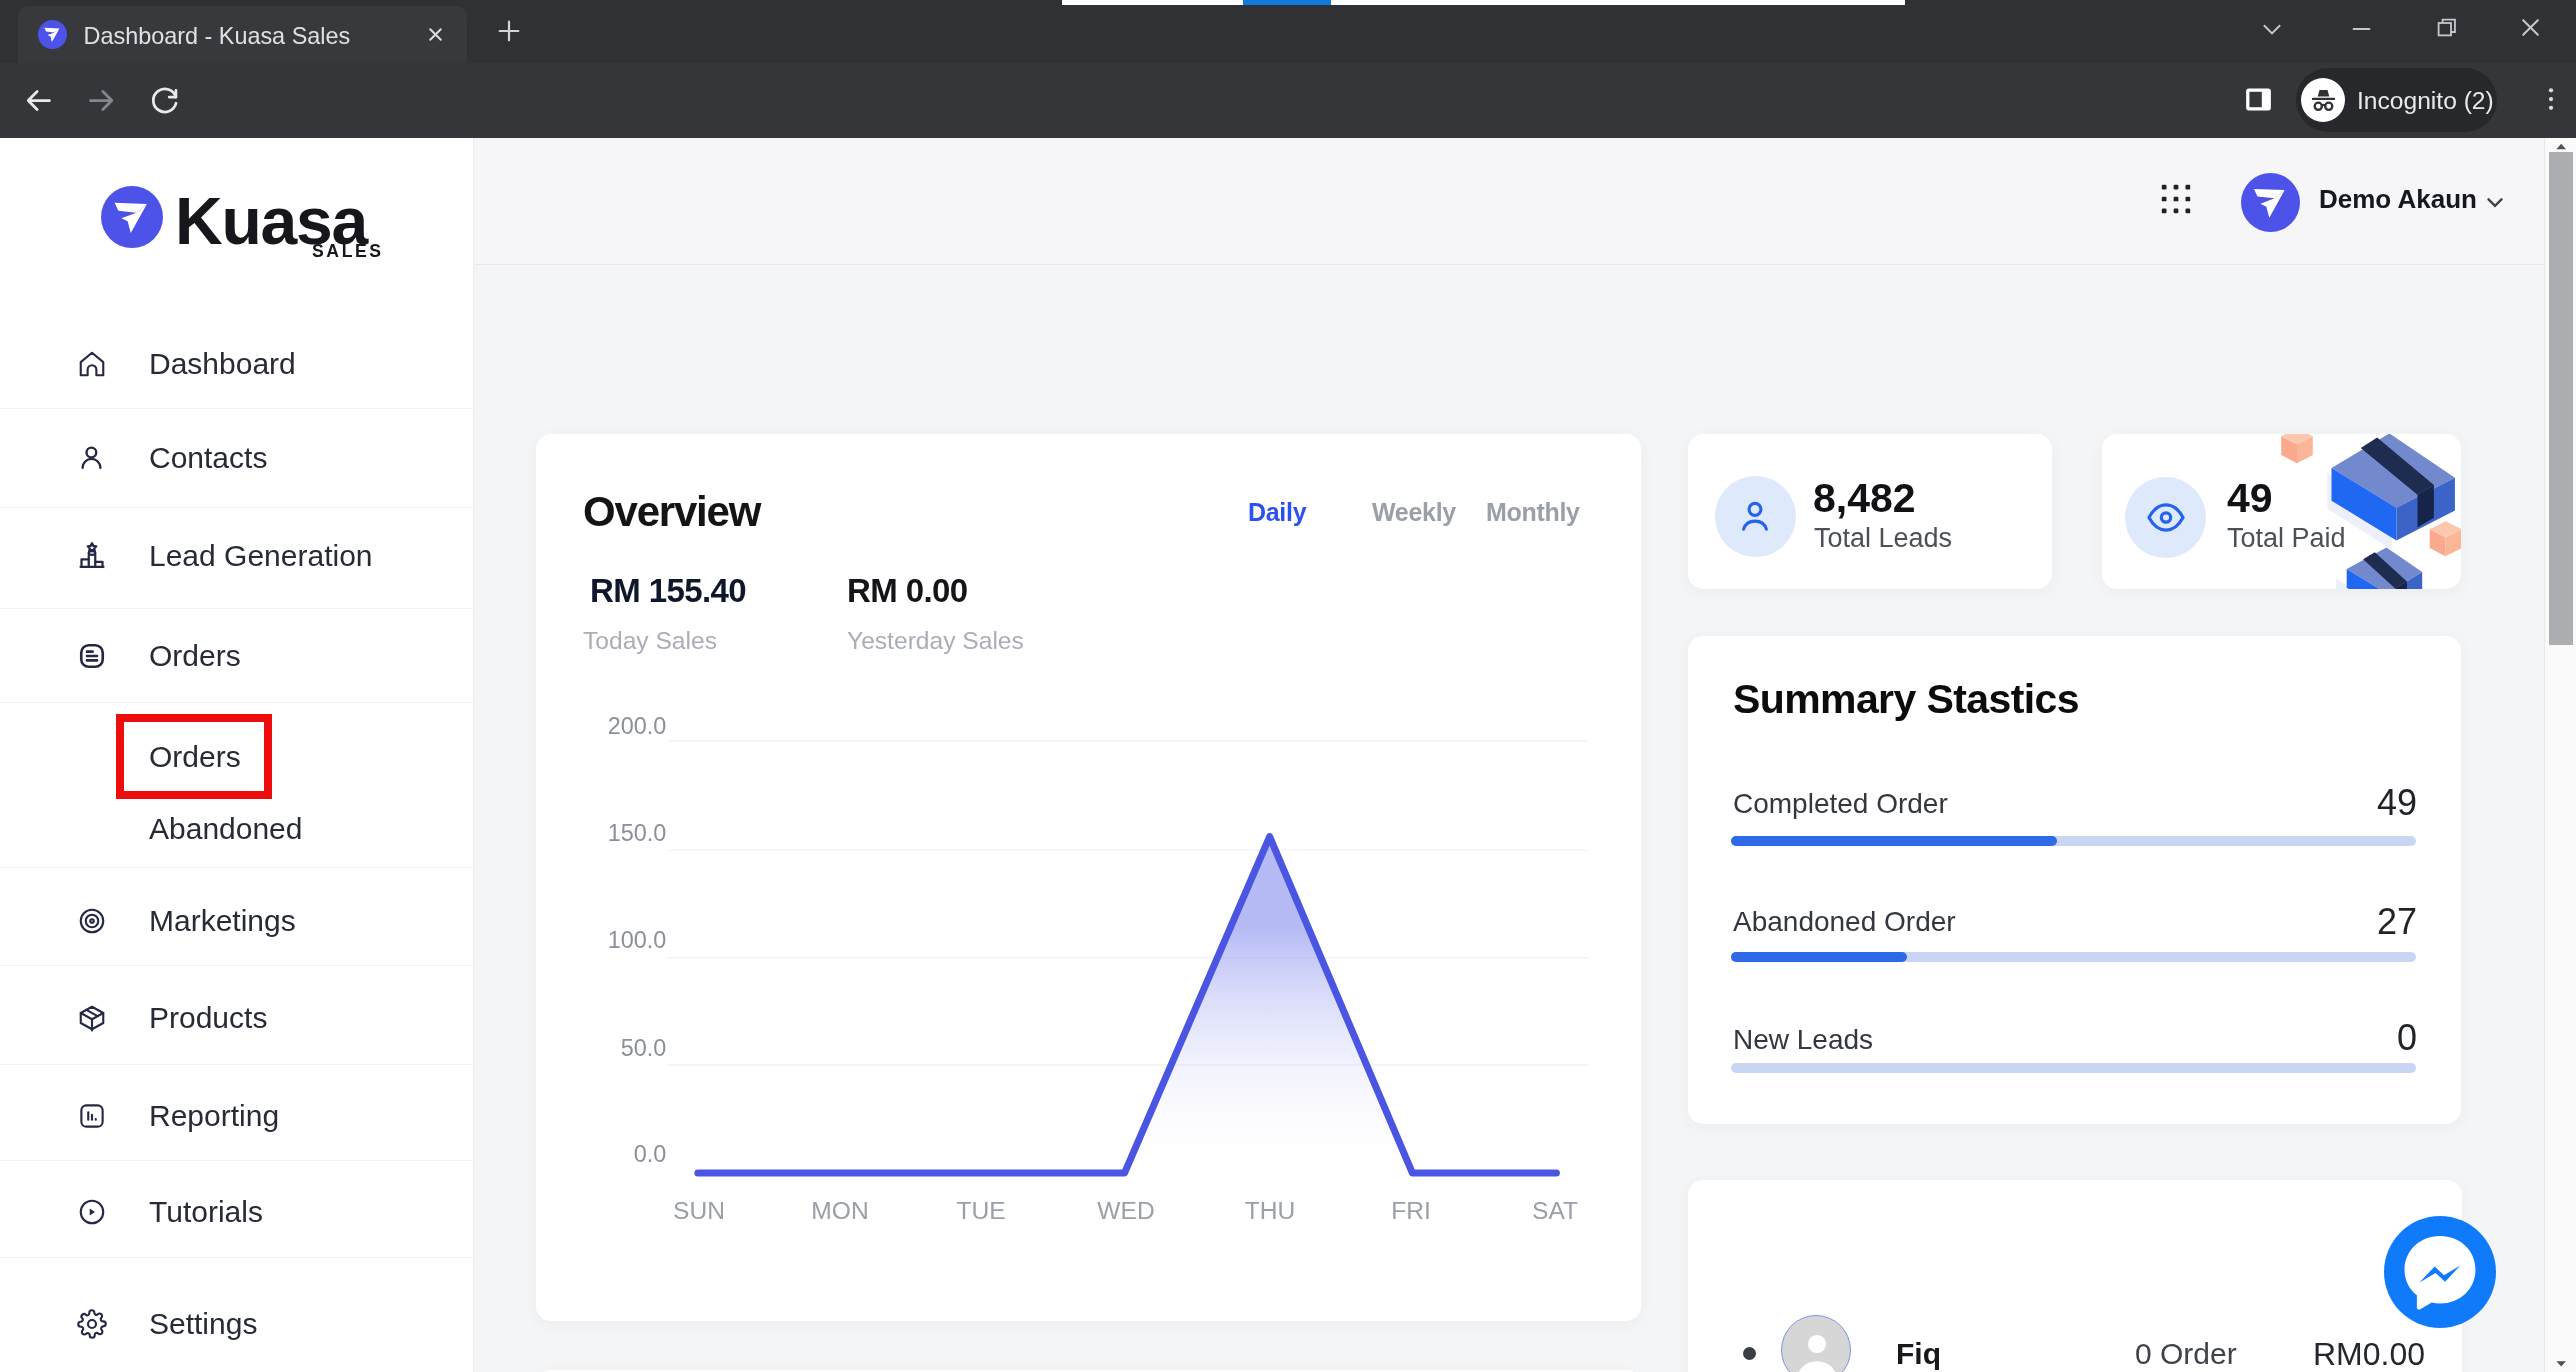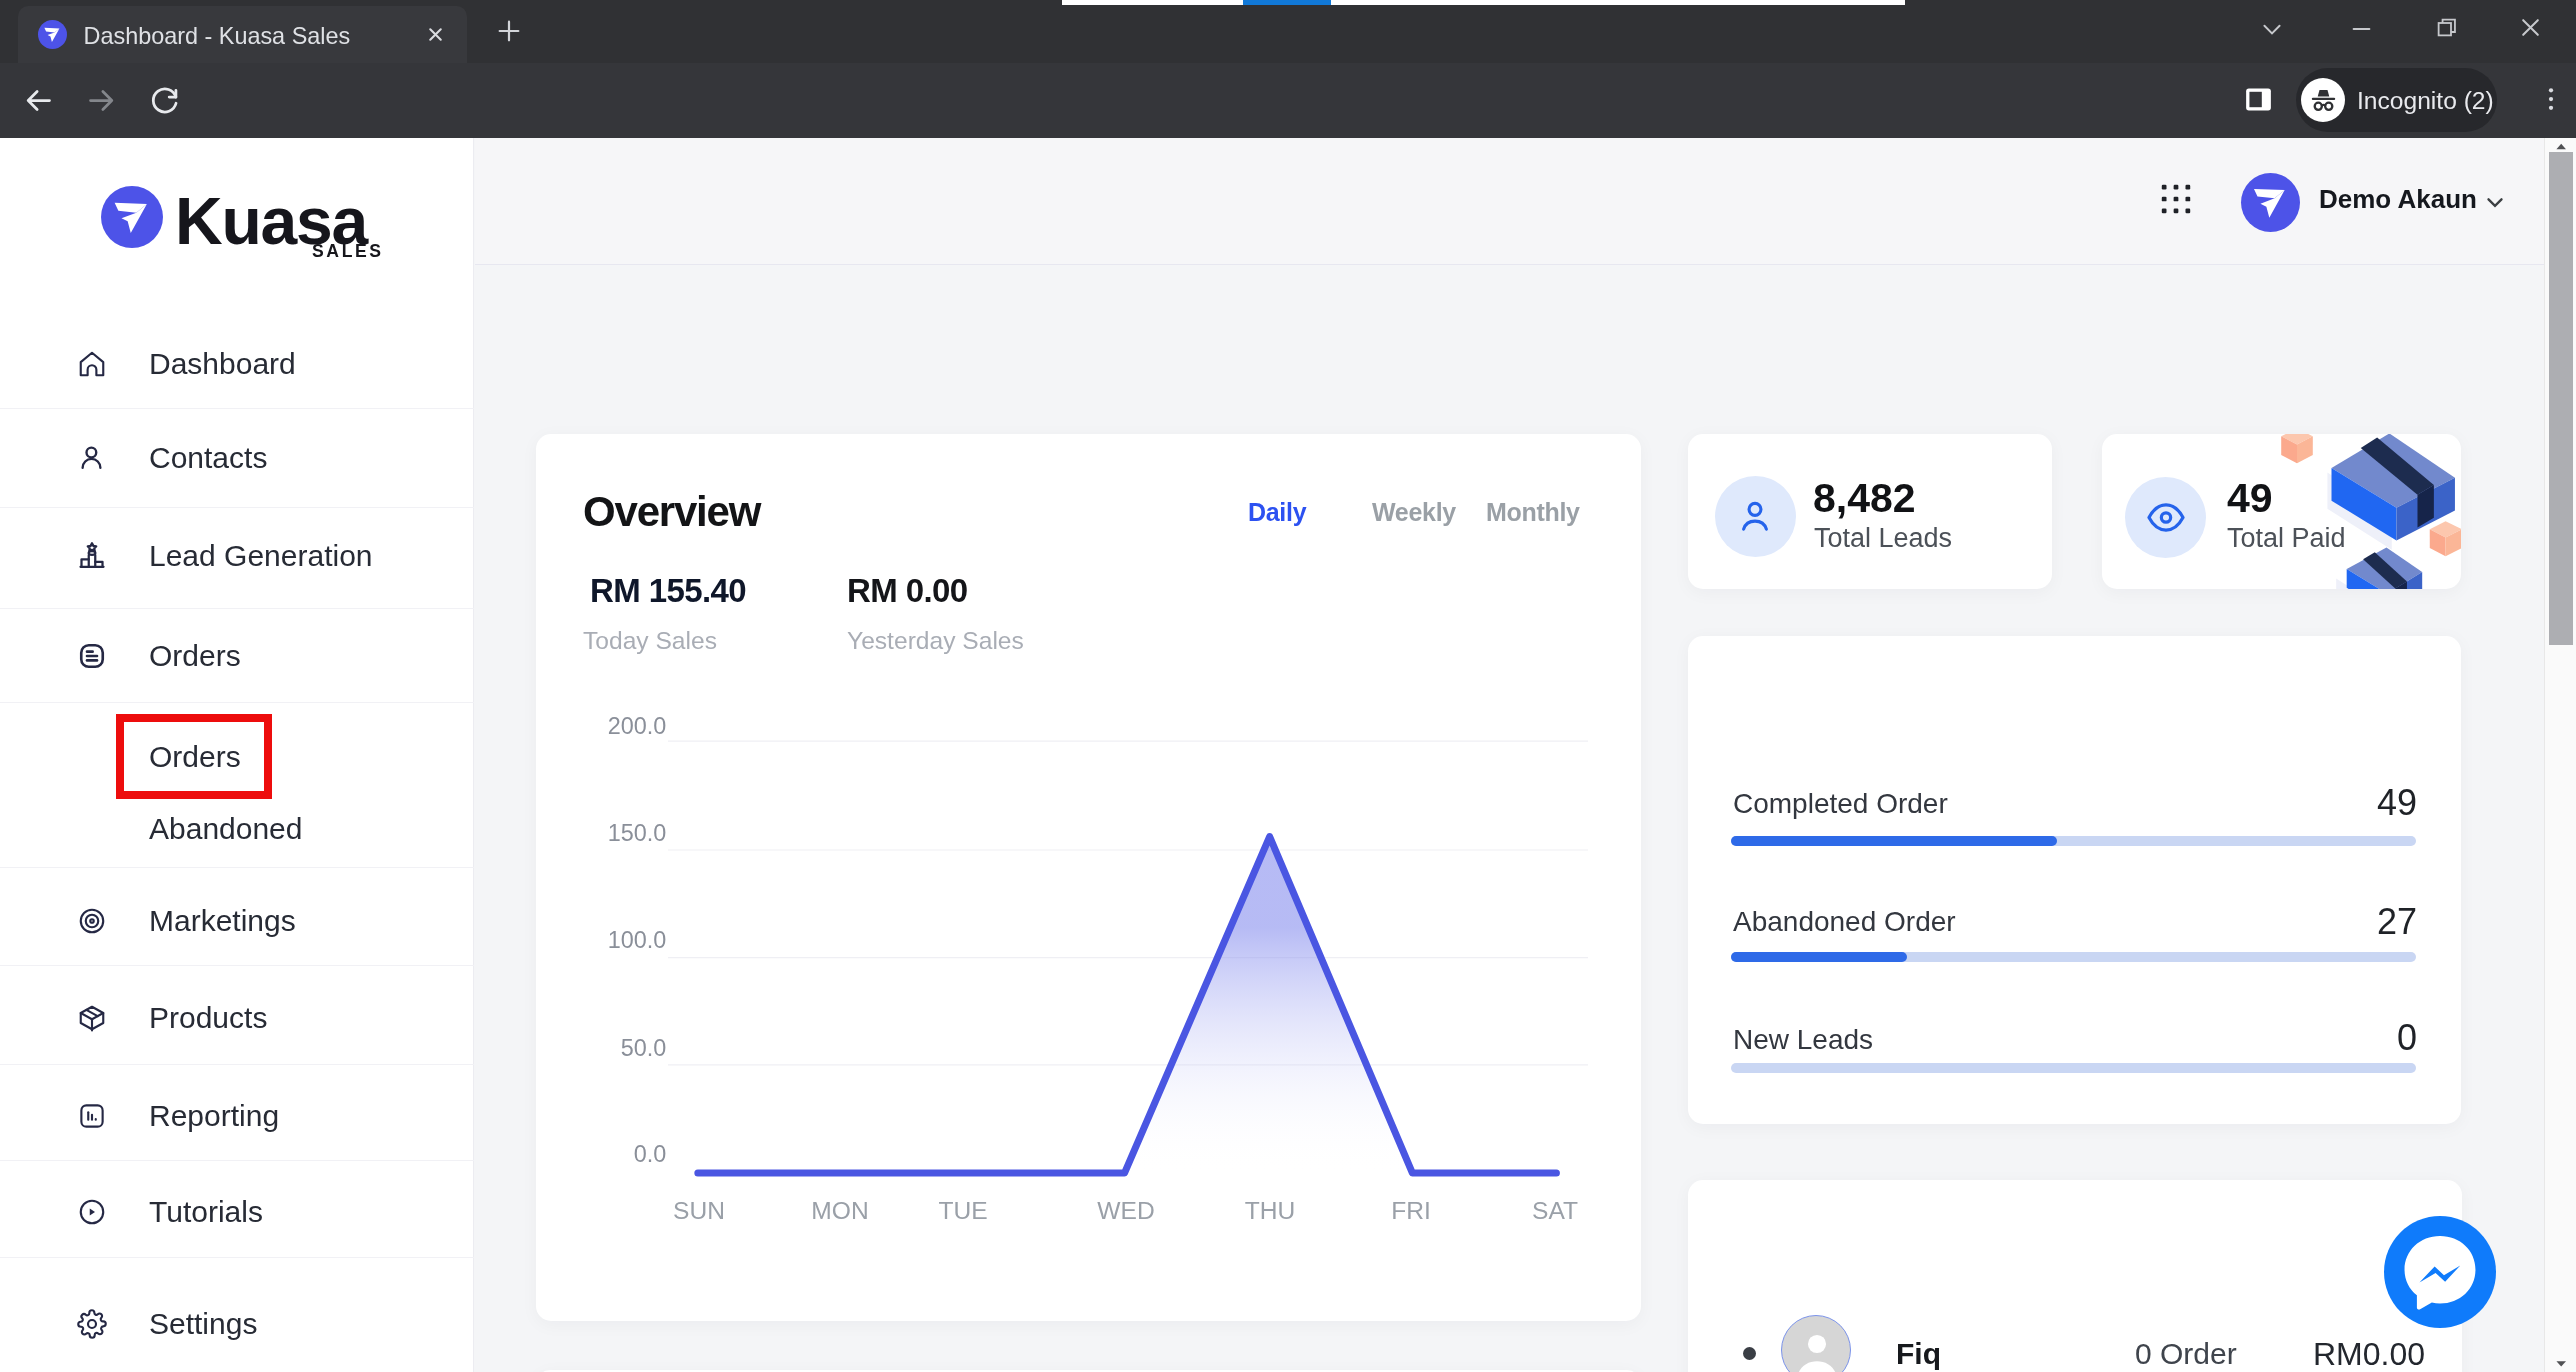--- a/index.html
+++ b/index.html
@@ -297,21 +297,21 @@
       <text x="222" y="479">100.0</text>
       <text x="222" y="663">50.0</text>
       <text x="222" y="844">0.0</text>
     </g>
     <path d="M1005 863 L1253 288 L1497 863 Z" fill="url(#fillgrad)"></path>
     <path d="M276 863 L1005 863 L1253 288 L1497 863 L1743 863" fill="none" stroke="#4a56e2" stroke-width="12" stroke-linejoin="round" stroke-linecap="round"></path>
   </svg>
   <div style="position:absolute;top:763px;left:0;width:1105px;font-size:24.6px;color:#9aa0a8;">
     <span style="position:absolute;left:163px;transform:translateX(-50%);">SUN</span>
     <span style="position:absolute;left:304px;transform:translateX(-50%);">MON</span>
-    <span style="position:absolute;left:427px;transform:translateX(-50%);text-align:right;">TUE</span>
+    <span style="position:absolute;left:445px;transform:translateX(-50%);text-align:right;">TUE</span>
     <span style="position:absolute;left:590px;transform:translateX(-50%);">WED</span>
     <span style="position:absolute;left:734px;transform:translateX(-50%);">THU</span>
     <span style="position:absolute;left:875px;transform:translateX(-50%);">FRI</span>
     <span style="position:absolute;left:1019px;transform:translateX(-50%);">SAT</span>
   </div>
 </div>
 <div class="card" id="botcard"></div>
 
 <div class="card" id="leadscard">
   <div class="iconcirc" style="left:27px;top:42px;">
@@ -356,20 +356,21 @@
     <svg viewBox="0 0 24 24" style="position:absolute;left:17.6px;top:19px;width:46px;height:43px;" fill="none" stroke="#2563eb" stroke-width="1.8" stroke-linecap="round" stroke-linejoin="round">
         <path d="M2.5 12 C5 7.3 8.3 5 12 5 s7 2.3 9.5 7 C19 16.7 15.7 19 12 19 s-7-2.3-9.5-7Z"></path>
         <circle cx="12" cy="12" r="2.6"></circle>
       </svg>
   </div>
   <div class="bignum" style="left:125px;top:41px;">49</div>
   <div class="cardlbl" style="left:125px;top:89px;">Total Paid</div>
 </div>
 
 <div class="card" id="sumcard">
+  <h2>Summary Stastics</h2>
   <div class="slbl" style="top:152px;">Completed Order</div>
   <div class="snum" style="top:146px;">49</div>
   <div class="track" style="top:200px;">
       <div class="fill" style="width:326px;"></div>
     </div>
   <div class="slbl" style="top:270px;">Abandoned Order</div>
   <div class="snum" style="top:265px;">27</div>
   <div class="track" style="top:316px;">
       <div class="fill" style="width:176px;"></div>
     </div>

